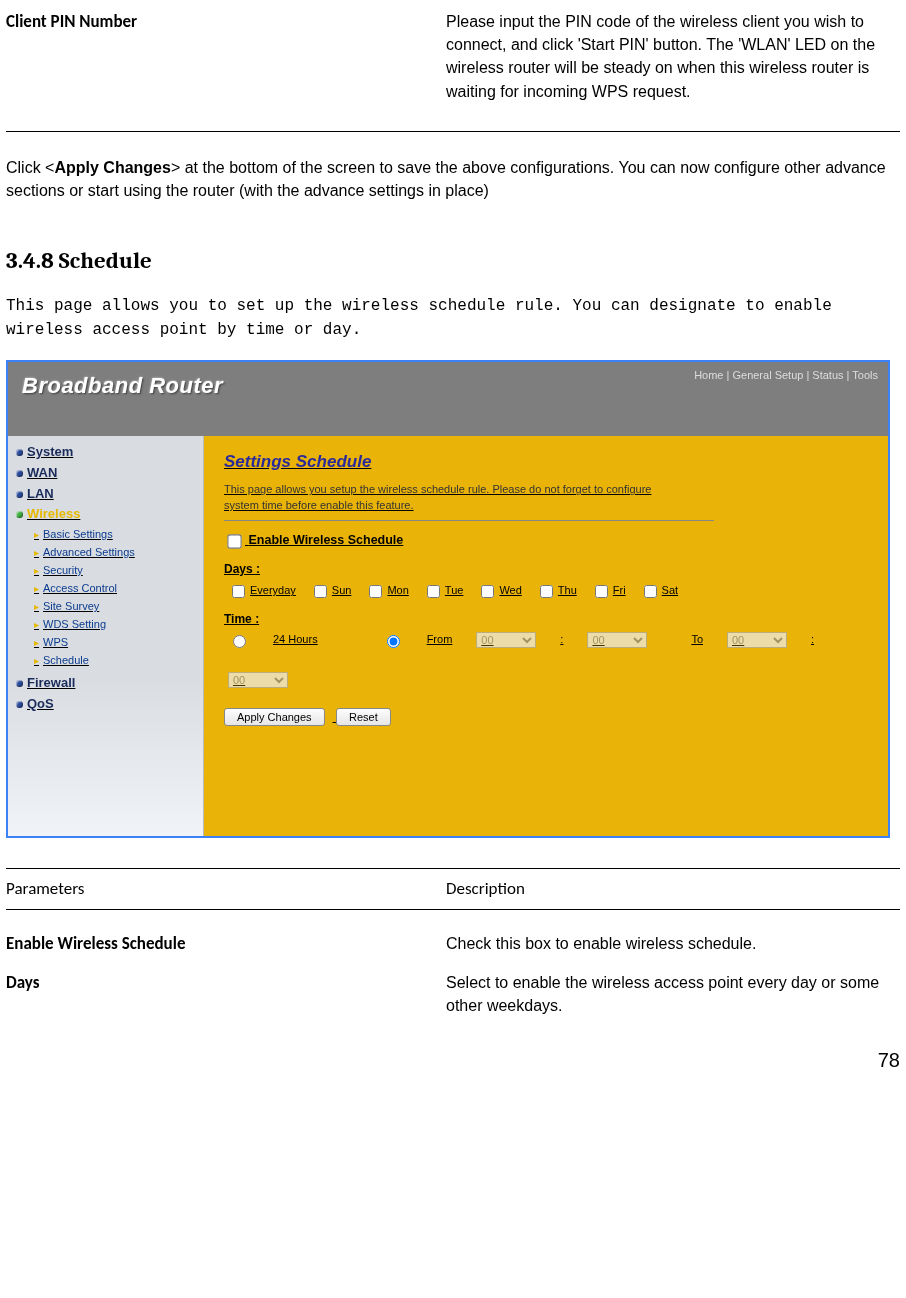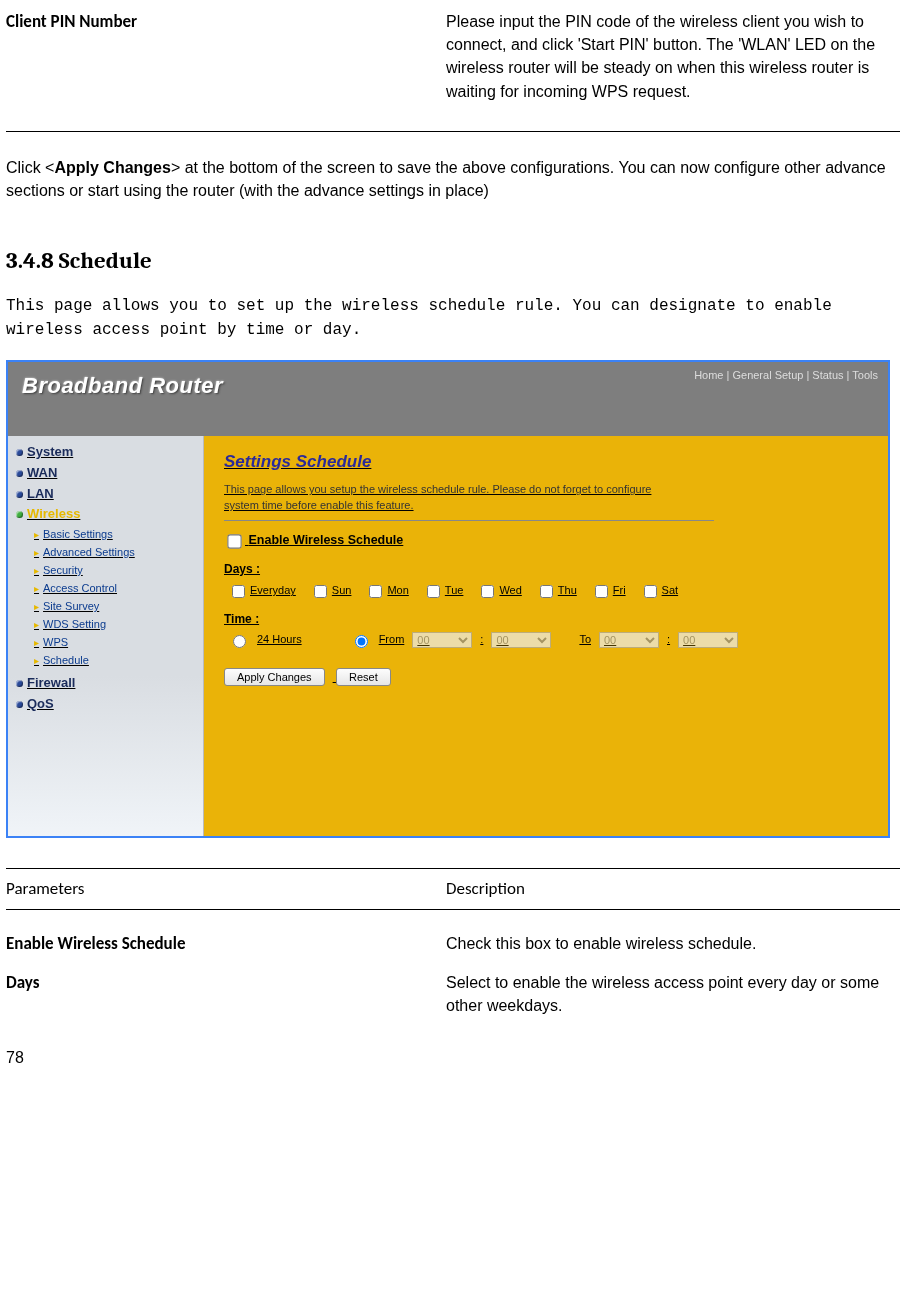--- a/index.html
+++ b/index.html
@@ -168,21 +168,21 @@
     margin-left: 4px;
   }
   .day-item { display: inline-flex; align-items: center; gap: 2px; margin-right: 8px; }
   .time-row select {
     font-size: 11px;
     border: 1px solid #aaa;
     background: #eee;
     color: #888;
     width: 60px;
   }
-  .time-row { gap: 8px; }
+  .time-row { gap: 24px; }
   .btn-row { margin-top: 20px; }
   .ui-btn {
     font-size: 11px;
     padding: 2px 12px;
     border: 1px solid #888;
     background: linear-gradient(#fdfdfd,#e6e6e6);
     border-radius: 3px;
     margin-right: 8px;
     cursor: pointer;
   }
@@ -190,22 +190,22 @@
   .table-header-row {
     display: flex;
     font-family: Calibri, Arial, sans-serif;
     font-size: 17px;
     padding: 4px 0;
   }
   .table-header-row .col-param { width: 440px; }
   .table-header-row .col-desc { flex: 1; }
 
   .pagenum {
-    text-align: left;
-    font-size: 16px;
+    text-align: right;
+    font-size: 20px;
     margin-top: 28px;
   }
 </style>
 </head>
 <body>
 
 <div class="param-row">
   <div class="param-label">Client PIN Number</div>
   <div class="param-desc">Please input the PIN code of the wireless client you wish to connect, and click 'Start PIN' button. The 'WLAN' LED on the wireless router will be steady on when this wireless router is waiting for incoming WPS request.</div>
 </div>

